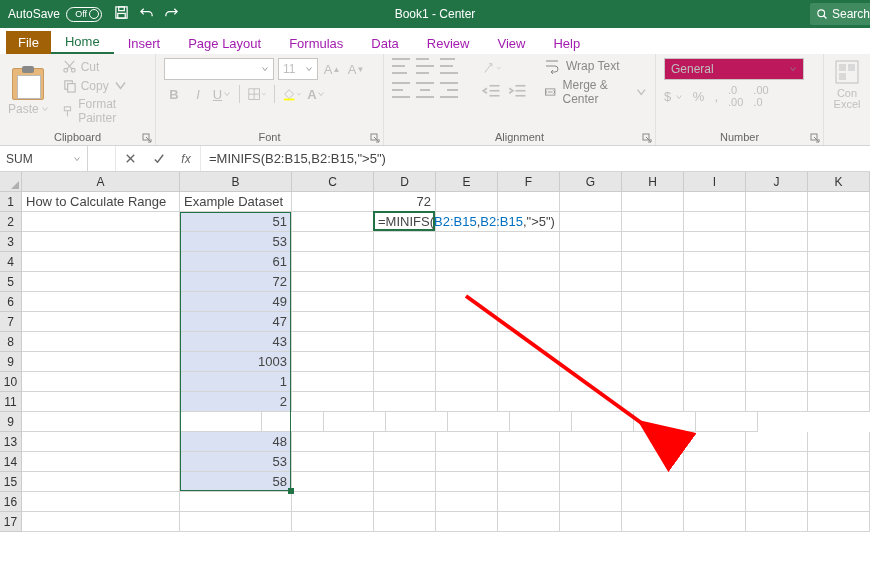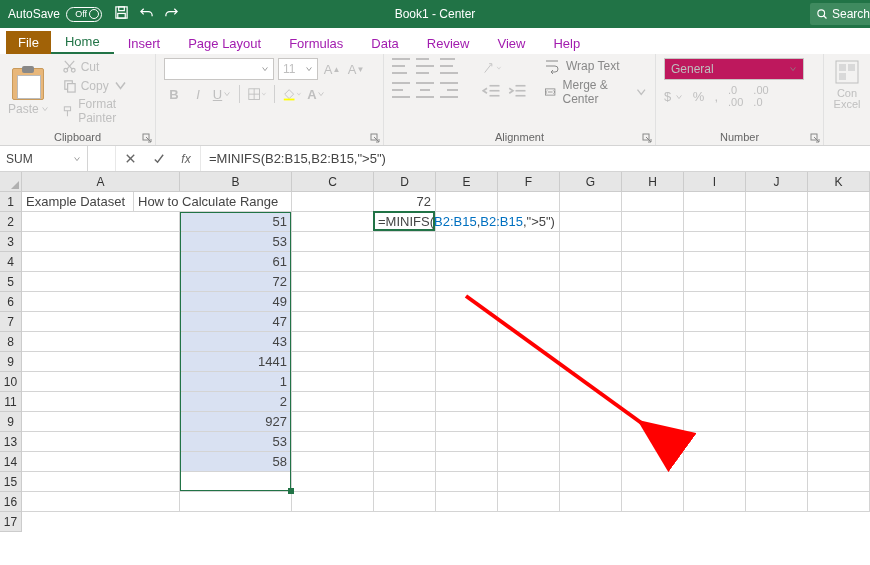--- a/index.html
+++ b/index.html
@@ -248,20 +248,21 @@
             </svg>
           </div>
         <div class="fbtn">
             <span style="color:#bfbfbf;font-weight:bold">A</span>
             <svg class="chev" viewBox="0 0 10 10">
               <path d="M2 3 L5 7 L8 3" fill="none" stroke="#bfbfbf"></path>
             </svg>
           </div>
       </div>
     </div>
+    <div class="label">Font</div>
     <span class="launcher"><svg viewBox="0 0 10 10">
           <rect x="1" y="1" width="6" height="6" fill="none" stroke="#888"></rect>
           <path d="M4 4 L9 9 M9 6 V9 H6" fill="none" stroke="#888"></path>
         </svg></span>
   </div>
 
   <div class="ribbon-group" style="width:272px">
     <div class="rb-row" style="align-items:flex-start">
       <div class="alignment-controls">
         <div class="align-row">
@@ -450,22 +451,22 @@
       <div class="rowhdr">11</div>
       <div class="rowhdr">9</div>
       <div class="rowhdr">13</div>
       <div class="rowhdr">14</div>
       <div class="rowhdr">15</div>
       <div class="rowhdr">16</div>
       <div class="rowhdr">17</div>
     </div>
   <div class="cells" id="cells">
       <div class="row">
+        <div class="cell" style="width: 158px;">How to Calculate Range</div>
         <div class="cell" style="width: 112px;">Example Dataset</div>
-        <div class="cell" style="width: 158px;">How to Calculate Range</div>
         <div class="cell" style="width: 82px;"></div>
         <div class="cell right" style="width: 62px;">72</div>
         <div class="cell" style="width: 62px;"></div>
         <div class="cell" style="width: 62px;"></div>
         <div class="cell" style="width: 62px;"></div>
         <div class="cell" style="width: 62px;"></div>
         <div class="cell" style="width: 62px;"></div>
         <div class="cell" style="width: 62px;"></div>
         <div class="cell" style="width: 62px;"></div>
       </div>
@@ -555,21 +556,21 @@
         <div class="cell" style="width: 62px;"></div>
         <div class="cell" style="width: 62px;"></div>
         <div class="cell" style="width: 62px;"></div>
         <div class="cell" style="width: 62px;"></div>
         <div class="cell" style="width: 62px;"></div>
         <div class="cell" style="width: 62px;"></div>
         <div class="cell" style="width: 62px;"></div>
       </div>
       <div class="row">
         <div class="cell" style="width: 158px;"></div>
-        <div class="cell right sel" style="width: 112px;">1441</div>
+        <div class="cell right sel" style="width: 112px;">1003</div>
         <div class="cell" style="width: 82px;"></div>
         <div class="cell" style="width: 62px;"></div>
         <div class="cell" style="width: 62px;"></div>
         <div class="cell" style="width: 62px;"></div>
         <div class="cell" style="width: 62px;"></div>
         <div class="cell" style="width: 62px;"></div>
         <div class="cell" style="width: 62px;"></div>
         <div class="cell" style="width: 62px;"></div>
         <div class="cell" style="width: 62px;"></div>
       </div>
@@ -594,21 +595,33 @@
         <div class="cell" style="width: 62px;"></div>
         <div class="cell" style="width: 62px;"></div>
         <div class="cell" style="width: 62px;"></div>
         <div class="cell" style="width: 62px;"></div>
         <div class="cell" style="width: 62px;"></div>
         <div class="cell" style="width: 62px;"></div>
         <div class="cell" style="width: 62px;"></div>
       </div>
       <div class="row">
         <div class="cell" style="width: 158px;"></div>
-        <div class="cell right sel" style="width: 112px;">927</div>
+        <div class="cell" style="width: 82px;"></div>
+        <div class="cell" style="width: 62px;"></div>
+        <div class="cell" style="width: 62px;"></div>
+        <div class="cell" style="width: 62px;"></div>
+        <div class="cell" style="width: 62px;"></div>
+        <div class="cell" style="width: 62px;"></div>
+        <div class="cell" style="width: 62px;"></div>
+        <div class="cell" style="width: 62px;"></div>
+        <div class="cell" style="width: 62px;"></div>
+      </div>
+      <div class="row">
+        <div class="cell" style="width: 158px;"></div>
+        <div class="cell right sel" style="width: 112px;">48</div>
         <div class="cell" style="width: 82px;"></div>
         <div class="cell" style="width: 62px;"></div>
         <div class="cell" style="width: 62px;"></div>
         <div class="cell" style="width: 62px;"></div>
         <div class="cell" style="width: 62px;"></div>
         <div class="cell" style="width: 62px;"></div>
         <div class="cell" style="width: 62px;"></div>
         <div class="cell" style="width: 62px;"></div>
         <div class="cell" style="width: 62px;"></div>
       </div>

